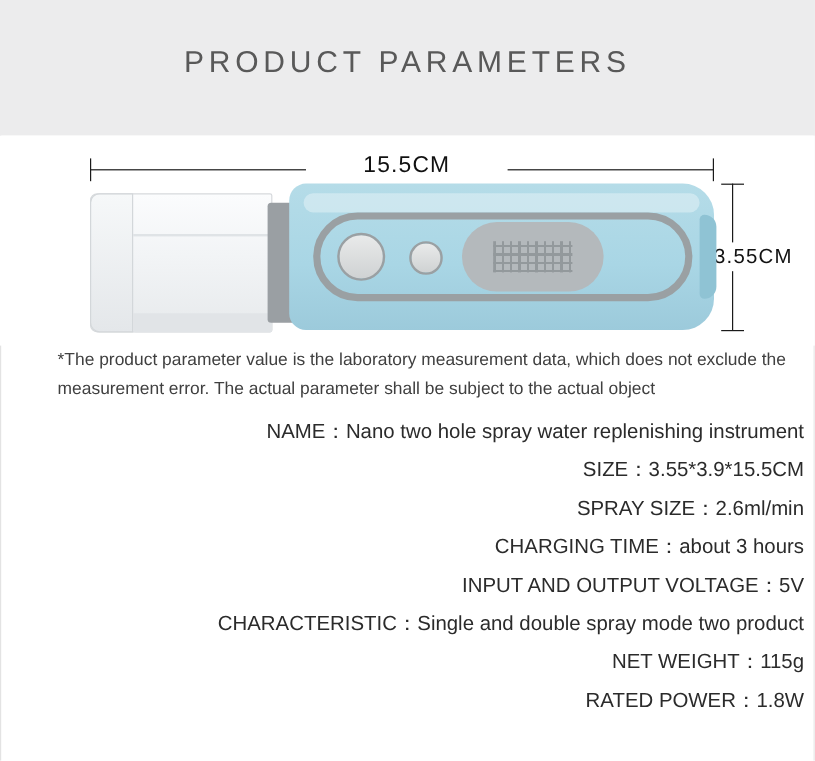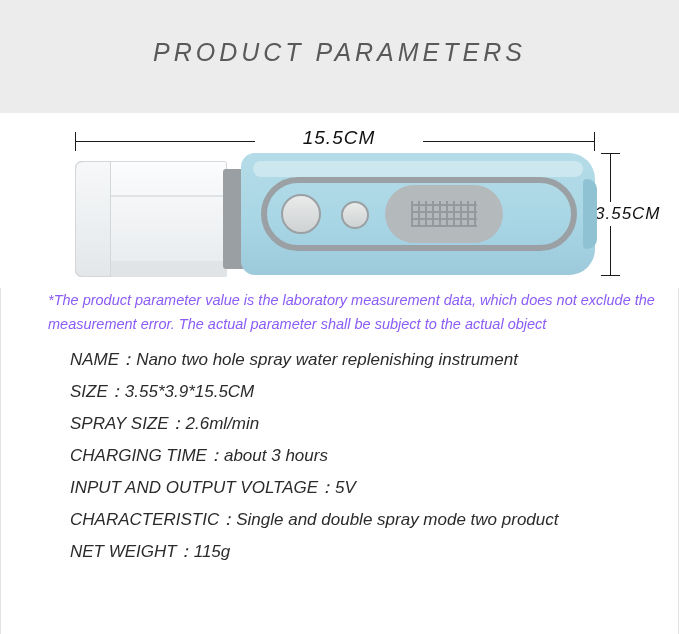--- a/index.html
+++ b/index.html
@@ -11,21 +11,20 @@
     height: 634px;
     background: #ffffff;
     font-family: "Liberation Sans", sans-serif;
     overflow: hidden;
   }
   .page {
     position: relative;
     width: 679px;
     height: 634px;
     background: #ffffff;
-    font-style: italic;
   }
 
   
   .header {
     position: absolute;
     left: 0;
     top: 0;
     width: 679px;
     height: 113px;
     background: #ececed;
@@ -238,35 +237,36 @@
   }
 
   
   .disclaimer {
     position: absolute;
     left: 48px;
     top: 288px;
     width: 612px;
     font-size: 14.5px;
     line-height: 24px;
-    color: #8b5cf6;
+    color: #404040;
   }
 
   
   .specs {
     position: absolute;
     left: 70px;
     top: 344px;
     width: 600px;
   }
   .spec-row {
     font-size: 17px;
     line-height: 32px;
     color: #2b2b2b;
     white-space: nowrap;
+    text-align: right;
   }
   .spec-label {
     color: #2b2b2b;
   }
   .spec-value {
     color: #2b2b2b;
   }
 
   
   .edge-left, .edge-right {
@@ -338,17 +338,20 @@
     <div class="spec-row">
       <span class="spec-label">INPUT AND OUTPUT VOLTAGE：</span><span class="spec-value">5V</span>
     </div>
     <div class="spec-row">
       <span class="spec-label">CHARACTERISTIC：</span><span class="spec-value">Single and double spray mode two product</span>
     </div>
     <div class="spec-row">
       <span class="spec-label">NET WEIGHT：</span><span class="spec-value">115g</span>
     </div>
     <div class="spec-row">
+      <span class="spec-label">RATED POWER：</span><span class="spec-value">1.8W</span>
+    </div>
+    <div class="spec-row">
       
     </div>
   </div>
 
 </div>
 
 </body></html>

